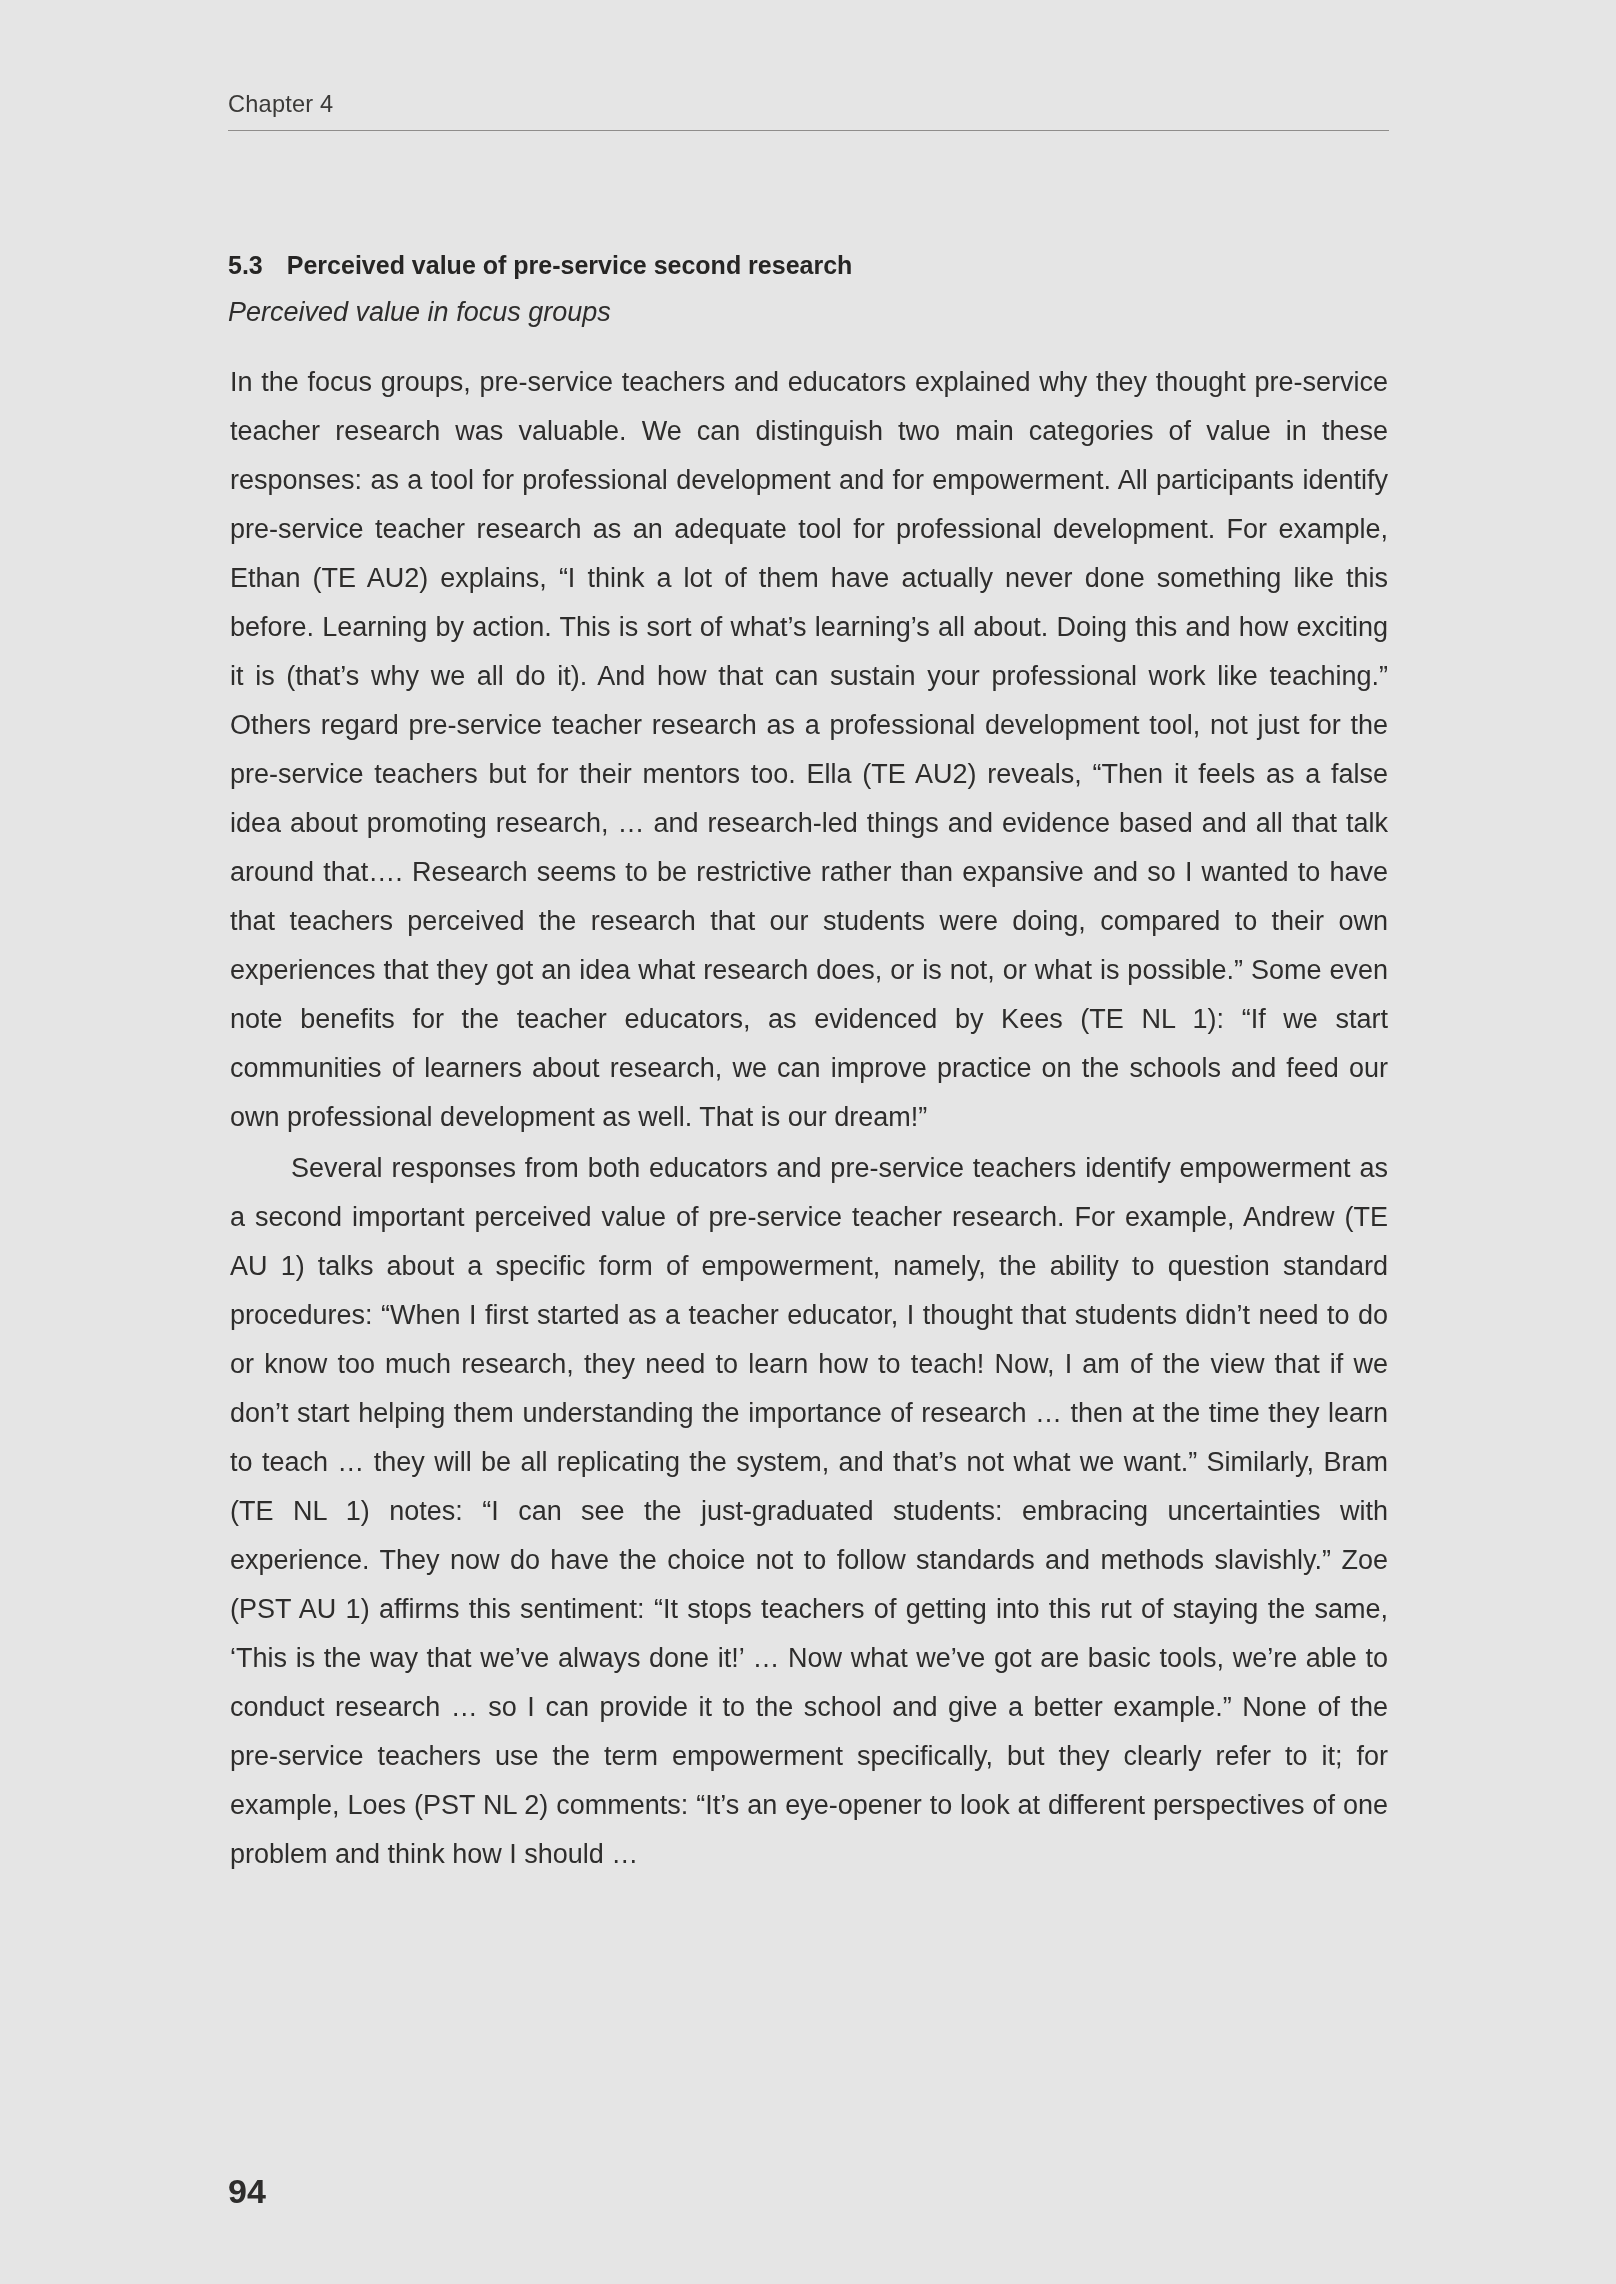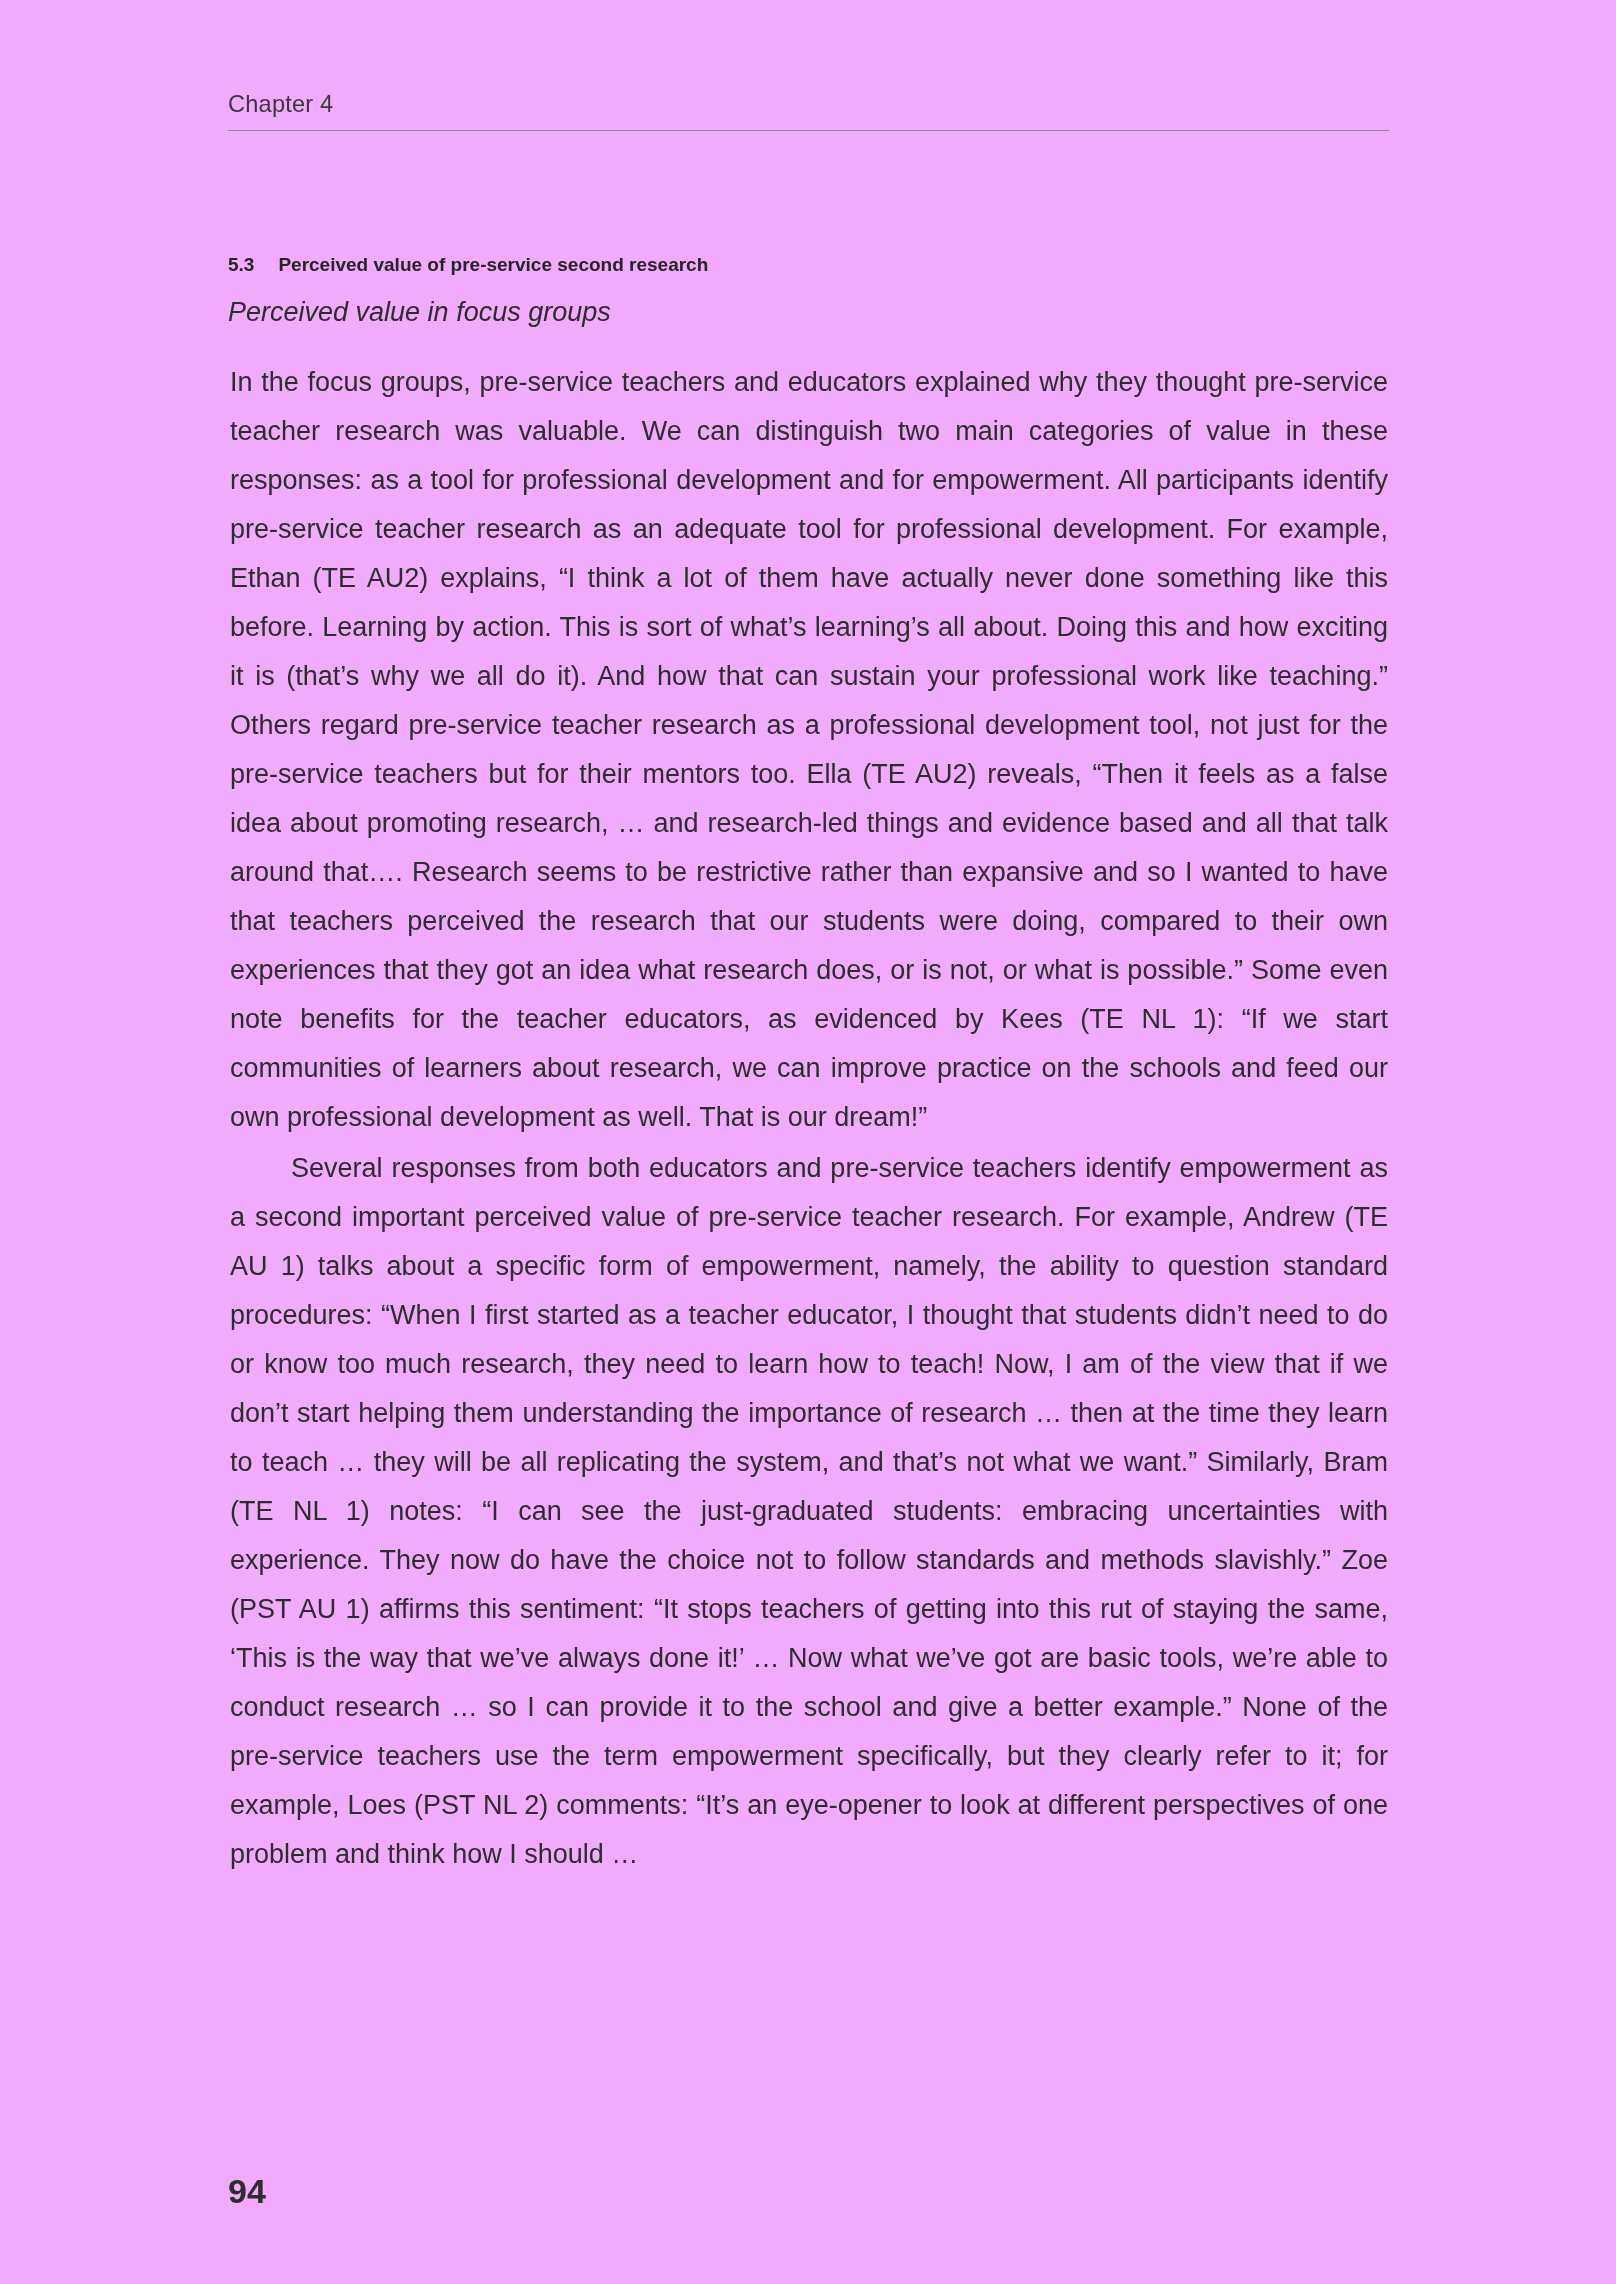--- a/index.html
+++ b/index.html
@@ -4,21 +4,21 @@
 <style>
   html, body {
     margin: 0;
     padding: 0;
     background: #ffffff;
   }
   .page {
     position: relative;
     width: 1616px;
     height: 2284px;
-    background: #f0abfc;
+    background: #e5e5e5;
     font-family: "Liberation Sans", sans-serif;
     color: #2e2d2c;
     box-sizing: border-box;
     overflow: hidden;
   }
   .running-header {
     position: absolute;
     left: 228px;
     right: 227px;
     top: 90px;
@@ -36,21 +36,21 @@
     border-bottom: 1.5px solid #8f8d8b;
   }
   .content {
     position: absolute;
     left: 228px;
     width: 1162px;
     top: 246px;
   }
   .section-heading {
     margin: 0 0 9px 0;
-    font-size: 19px;
+    font-size: 25px;
     line-height: 38px;
     font-weight: 700;
     color: #262524;
     display: flex;
     gap: 24px;
   }
   .subheading {
     margin: 0 0 27px 0;
     font-size: 27px;
     line-height: 38px;

